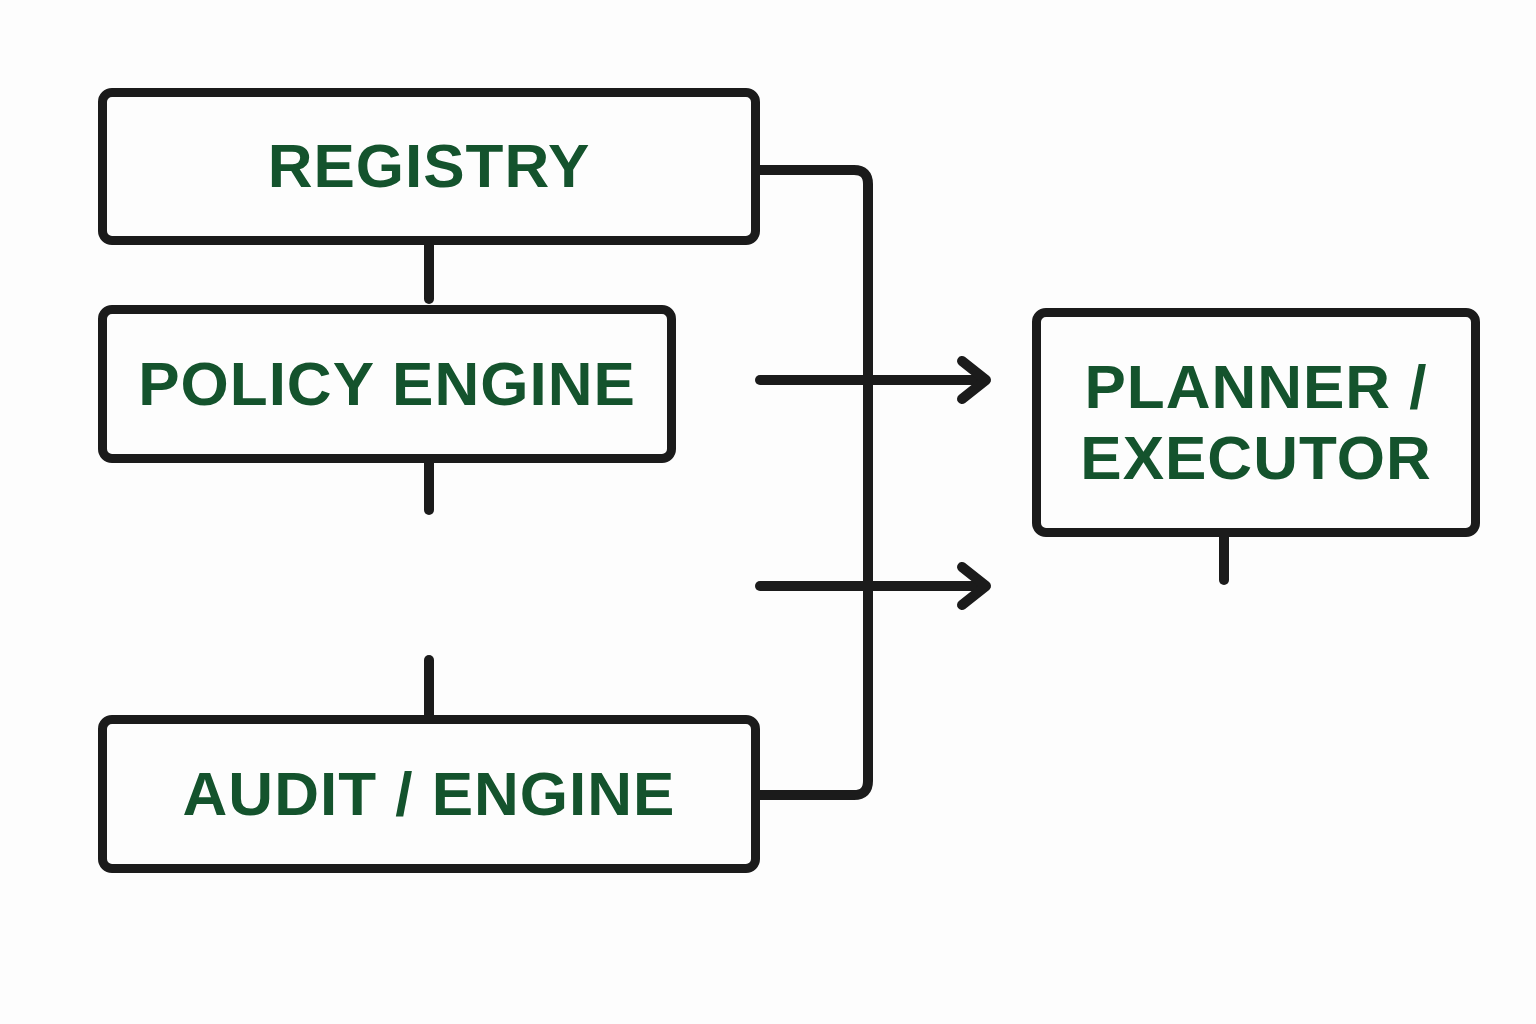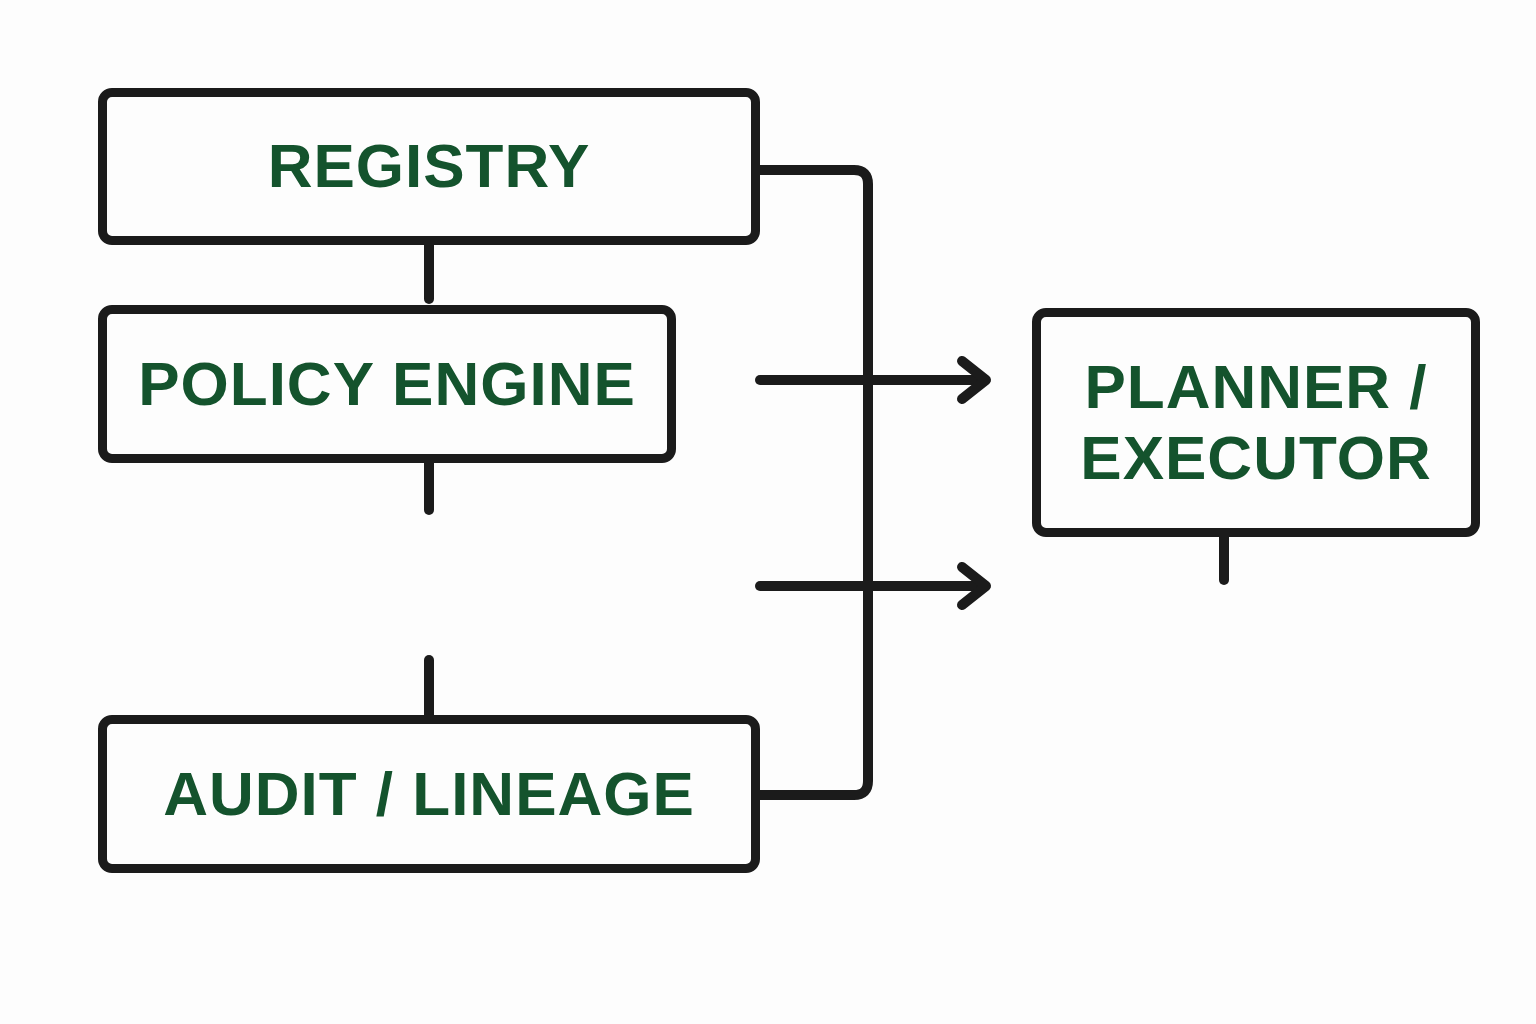--- a/index.html
+++ b/index.html
@@ -83,21 +83,21 @@
   <div class="node node-registry">
     <div class="node-label">REGISTRY</div>
   </div>
 
   <div class="node node-policy-engine">
     <div class="node-label">POLICY ENGINE</div>
   </div>
 
 
   <div class="node node-audit-lineage">
-    <div class="node-label">AUDIT / LINEAGE</div>
+    <div class="node-label">AUDIT / ENGINE</div>
   </div>
 
   <div class="node node-planner-executor">
     <div class="node-label">PLANNER /
 EXECUTOR</div>
   </div>
 
 
 </div>
 

